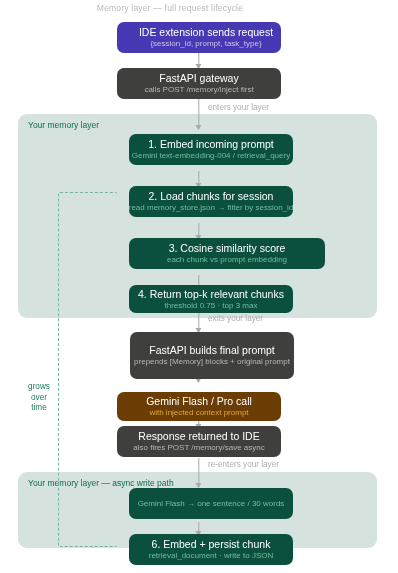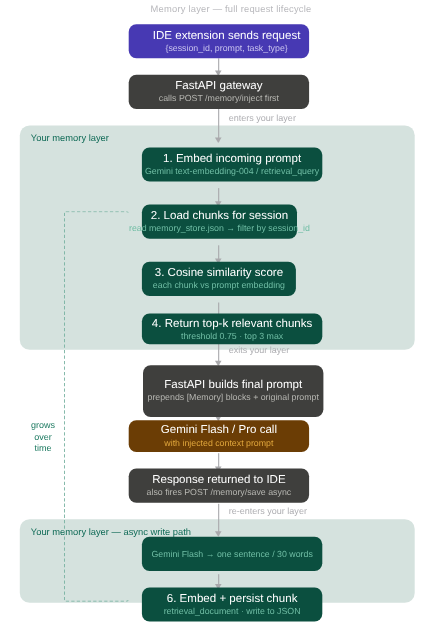--- a/index.html
+++ b/index.html
@@ -9,21 +9,21 @@
     background:#ffffff;
     font-family:"Liberation Sans","DejaVu Sans",sans-serif;
     overflow:hidden;
   }
   #stage{position:relative;width:398px;height:573px;}
 
   
   .fig-title{
     position:absolute;left:0;top:3px;width:340px;
     text-align:center;
-    font-size:8.5px;color:#b9b9bd;letter-spacing:.2px;padding-left:40px;
+    font-size:8.5px;color:#b9b9bd;letter-spacing:.2px;
   }
 
   
   .layer-panel{
     position:absolute;
     background:#d5e2de;
     border-radius:9px;
   }
   .layer-label{
     position:absolute;
@@ -182,41 +182,41 @@
   <div class="node gray" style="left:117px;top:68px;width:164px;height:31px;">
     <div class="t1">FastAPI gateway</div>
     <div class="t2">calls POST /memory/inject first</div>
   </div>
 
   <div class="node green" style="left:117px;top:134px;width:164px;height:31px;">
     <div class="t1">1. Embed incoming prompt</div>
     <div class="t2">Gemini text-embedding-004 / retrieval_query</div>
   </div>
 
-  <div class="node green" style="left:117px;top:186px;width:141px;height:31px;text-align:center;">
+  <div class="node green" style="left:117px;top:186px;width:164px;height:31px;text-align:center;">
     <div class="t1">2. Load chunks for session</div>
     <div class="t2">read memory_store.json → filter by session_id</div>
   </div>
 
-  <div class="node green" style="left:117px;top:238px;width:140px;height:31px;">
+  <div class="node green" style="left:117px;top:238px;width:196px;height:31px;">
     <div class="t1">3. Cosine similarity score</div>
     <div class="t2">each chunk vs prompt embedding</div>
   </div>
 
   <div class="node green" style="left:117px;top:285px;width:164px;height:28px;">
     <div class="t1">4. Return top-k relevant chunks</div>
     <div class="t2">threshold 0.75 · top 3 max</div>
   </div>
 
   <div class="node gray" style="left:130px;top:332px;width:164px;height:47px;text-align:center;">
     <div class="t1">FastAPI builds final prompt</div>
     <div class="t2">prepends [Memory] blocks + original prompt</div>
   </div>
 
-  <div class="node brown" style="left:117px;top:382px;width:164px;height:29px;">
+  <div class="node brown" style="left:117px;top:392px;width:164px;height:29px;">
     <div class="t1">Gemini Flash / Pro call</div>
     <div class="t2">with injected context prompt</div>
   </div>
 
   <div class="node gray" style="left:117px;top:426px;width:164px;height:31px;">
     <div class="t1">Response returned to IDE</div>
     <div class="t2">also fires POST /memory/save async</div>
   </div>
 
   <div class="node green" style="left:117px;top:488px;width:164px;height:31px;">

